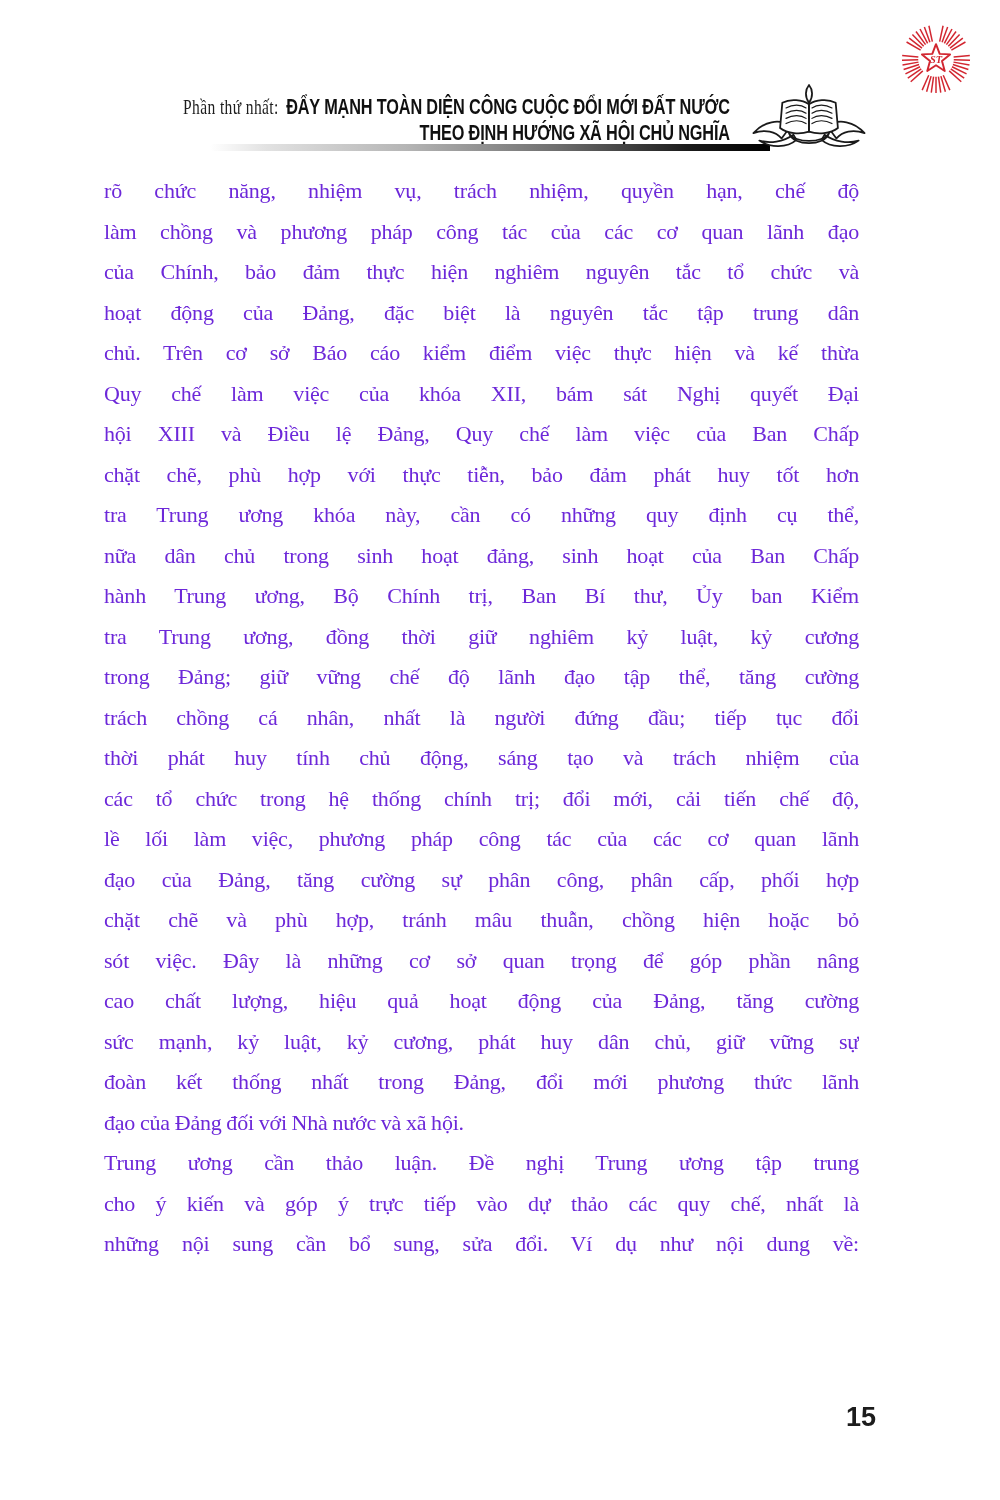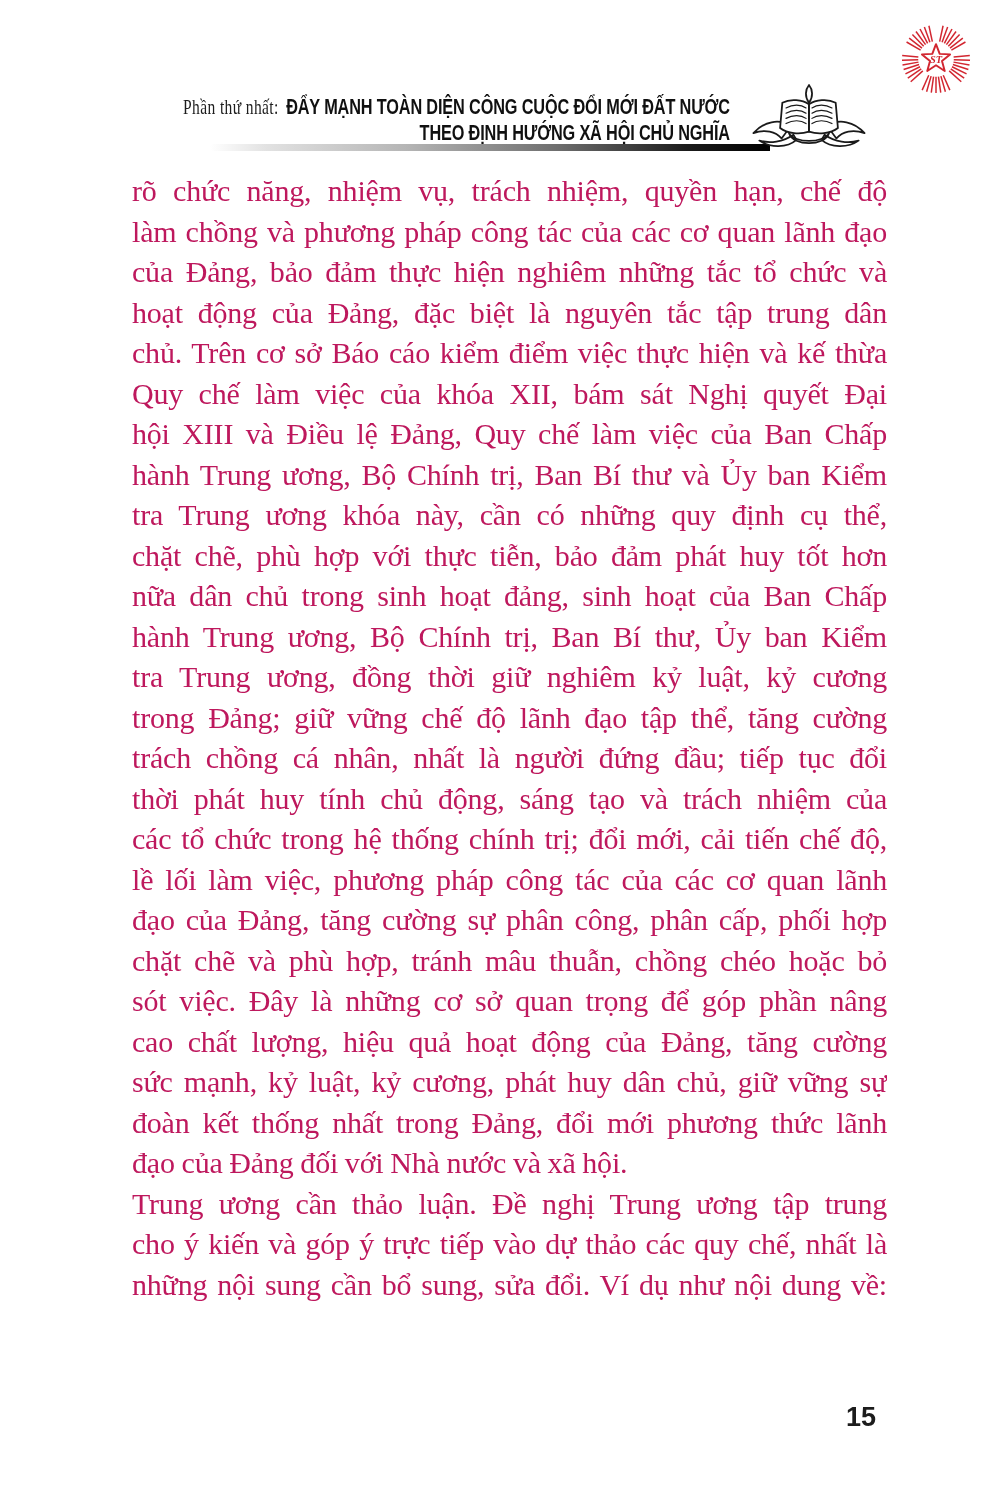--- a/index.html
+++ b/index.html
@@ -33,22 +33,22 @@
     background:linear-gradient(to right,#ffffff 0%,#e2e2e2 10%,#b5b5b5 35%,#6e6e6e 62%,#1c1c1c 85%,#000 100%);
     border-radius:4px 0 0 4px;
   }
 
   
   .emblem{position:absolute;left:746px;top:82px;width:126px;height:72px;}
   .st-logo{position:absolute;left:899px;top:20px;width:74px;height:78px;}
 
   
   .bodytext{
-    position:absolute;left:132px;top:171px;width:755px;
-    font-size:30px;color:#be185d;letter-spacing:-0.2px;word-spacing:-0.5px;
+    position:absolute;left:104px;top:171px;width:755px;
+    font-size:22px;color:#6d28d9;letter-spacing:-0.2px;word-spacing:-0.5px;
   }
   .line{
     height:40.5px;line-height:40.5px;
     text-align:justify;text-align-last:justify;
     white-space:nowrap;overflow:hidden;
   }
   .line.para-end{text-align-last:left;}
   .line.indent{text-indent:46px;}
 
   
@@ -118,38 +118,37 @@
     <use href="#fan" transform="rotate(180 50 50)"></use>
     <use href="#fan" transform="rotate(252 50 50)"></use>
     <use href="#fan" transform="rotate(324 50 50)"></use>
     <path d="M50,30 L55,43.1 L69,43.8 L58.1,52.6 L61.8,66.2 L50,58.5 L38.2,66.2 L41.9,52.6 L31,43.8 L45,43.1 Z" fill="#ffffff" stroke="#d22630" stroke-width="2.6" stroke-linejoin="round"></path>
     <text x="50" y="56" text-anchor="middle" font-family="Liberation Serif, DejaVu Serif, serif" font-style="italic" font-weight="bold" font-size="14" fill="#d22630">ST</text>
   </svg>
 
   <div class="bodytext">
     <div class="line">rõ chức năng, nhiệm vụ, trách nhiệm, quyền hạn, chế độ</div>
     <div class="line">làm chồng và phương pháp công tác của các cơ quan lãnh đạo</div>
-    <div class="line">của Đảng, bảo đảm thực hiện nghiêm những tắc tổ chức và</div>
+    <div class="line">của Chính, bảo đảm thực hiện nghiêm nguyên tắc tổ chức và</div>
     <div class="line">hoạt động của Đảng, đặc biệt là nguyên tắc tập trung dân</div>
     <div class="line">chủ. Trên cơ sở Báo cáo kiểm điểm việc thực hiện và kế thừa</div>
     <div class="line">Quy chế làm việc của khóa XII, bám sát Nghị quyết Đại</div>
     <div class="line">hội XIII và Điều lệ Đảng, Quy chế làm việc của Ban Chấp</div>
-    <div class="line">hành Trung ương, Bộ Chính trị, Ban Bí thư và Ủy ban Kiểm</div>
+    <div class="line">chặt chẽ, phù hợp với thực tiễn, bảo đảm phát huy tốt hơn</div>
     <div class="line">tra Trung ương khóa này, cần có những quy định cụ thể,</div>
-    <div class="line">chặt chẽ, phù hợp với thực tiễn, bảo đảm phát huy tốt hơn</div>
     <div class="line">nữa dân chủ trong sinh hoạt đảng, sinh hoạt của Ban Chấp</div>
     <div class="line">hành Trung ương, Bộ Chính trị, Ban Bí thư, Ủy ban Kiểm</div>
     <div class="line">tra Trung ương, đồng thời giữ nghiêm kỷ luật, kỷ cương</div>
     <div class="line">trong Đảng; giữ vững chế độ lãnh đạo tập thể, tăng cường</div>
     <div class="line">trách chồng cá nhân, nhất là người đứng đầu; tiếp tục đổi</div>
     <div class="line">thời phát huy tính chủ động, sáng tạo và trách nhiệm của</div>
     <div class="line">các tổ chức trong hệ thống chính trị; đổi mới, cải tiến chế độ,</div>
     <div class="line">lề lối làm việc, phương pháp công tác của các cơ quan lãnh</div>
     <div class="line">đạo của Đảng, tăng cường sự phân công, phân cấp, phối hợp</div>
-    <div class="line">chặt chẽ và phù hợp, tránh mâu thuẫn, chồng chéo hoặc bỏ</div>
+    <div class="line">chặt chẽ và phù hợp, tránh mâu thuẫn, chồng hiện hoặc bỏ</div>
     <div class="line">sót việc. Đây là những cơ sở quan trọng để góp phần nâng</div>
     <div class="line">cao chất lượng, hiệu quả hoạt động của Đảng, tăng cường</div>
     <div class="line">sức mạnh, kỷ luật, kỷ cương, phát huy dân chủ, giữ vững sự</div>
     <div class="line">đoàn kết thống nhất trong Đảng, đổi mới phương thức lãnh</div>
     <div class="line para-end">đạo của Đảng đối với Nhà nước và xã hội.</div>
     <div class="line">Trung ương cần thảo luận. Đề nghị Trung ương tập trung</div>
     <div class="line">cho ý kiến và góp ý trực tiếp vào dự thảo các quy chế, nhất là</div>
     <div class="line">những nội sung cần bổ sung, sửa đổi. Ví dụ như nội dung về:</div>
   </div>
 

